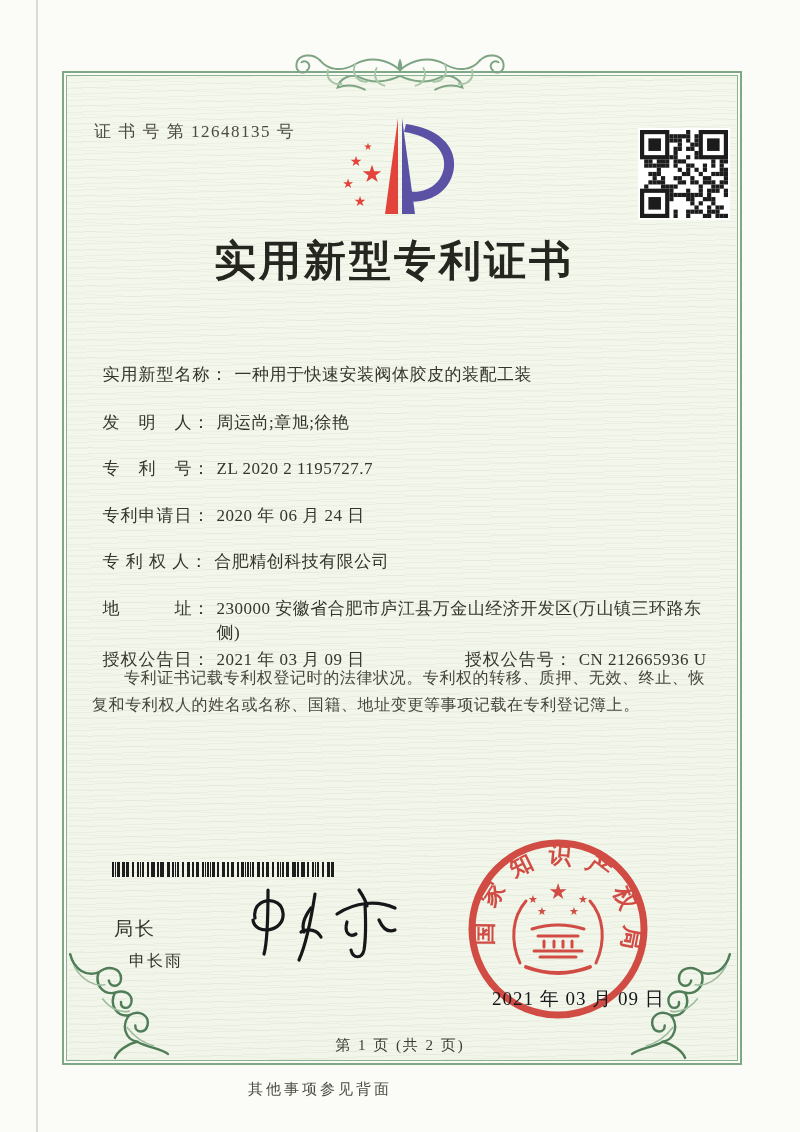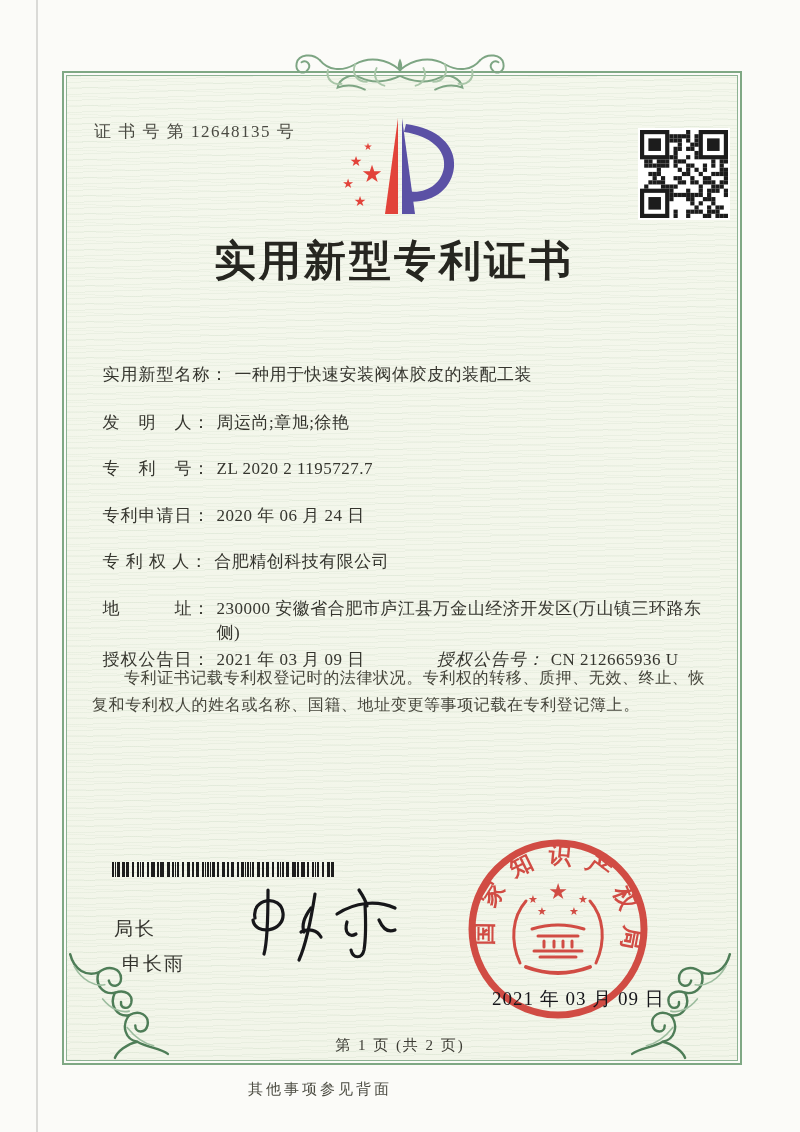--- a/index.html
+++ b/index.html
@@ -29,36 +29,36 @@
   #title{left:0;top:233px;width:788px;text-align:center;font-size:42px;font-weight:700;
          letter-spacing:3px;color:#262620;}
 
   
   .field{left:94px;font-size:17px;white-space:pre;color:#35352e;}
   .field .lbl{letter-spacing:1px;}
   .field .val{margin-left:6px;letter-spacing:.5px;}
   .field .val.wrap{display:inline-block;white-space:normal;width:502px;line-height:24px;vertical-align:top;}
   #f0{top:343px;} #f1{top:391px;} #f2{top:437px;} #f3{top:484px;}
   #f4{top:530px;} #f5{top:577px;} #grant-row{top:628px;}
-  #grant-row .pair2{margin-left:72px;font-style:italic;}
+  #grant-row .pair2{margin-left:100px;}
 
   
   #body-text{left:92px;top:664px;width:622px;font-size:16px;line-height:27px;
              letter-spacing:.6px;color:#46463c;}
   #body-text p{margin:0;text-indent:2em;}
 
   
   #barcode{left:112px;top:862px;width:224px;height:15px;
     background-image:
       repeating-linear-gradient(90deg,#1d1d1d 0 2px,transparent 2px 5px),
       repeating-linear-gradient(90deg,#1d1d1d 0 1px,transparent 1px 7px),
       repeating-linear-gradient(90deg,transparent 0 3px,#1d1d1d 3px 4px,transparent 4px 9px);
   }
   #sig-title{left:114px;top:916px;font-size:19px;letter-spacing:2px;}
-  #sig-name{left:122px;top:951px;font-size:19px;letter-spacing:2px;}
+  #sig-name{left:129px;top:951px;font-size:16px;letter-spacing:2px;}
   #signature{left:225px;top:880px;width:185px;height:100px;}
   #seal{left:462px;top:833px;width:192px;height:192px;opacity:.93;}
   #seal-date{left:492px;top:986px;font-size:19px;color:#15151a;letter-spacing:1px;z-index:5;}
   #page-indicator{left:0;top:1036px;width:800px;text-align:center;font-size:15px;letter-spacing:2px;color:#3c3c34;}
   #back-note{left:0;top:1080px;width:640px;text-align:center;font-size:15px;letter-spacing:3px;color:#4c4c42;}
 
   
   #orn-top{left:283px;top:46px;width:234px;height:54px;}
   #orn-br{left:624px;top:946px;width:114px;height:114px;}
   #orn-bl{left:62px;top:946px;width:114px;height:114px;transform:scaleX(-1);}

